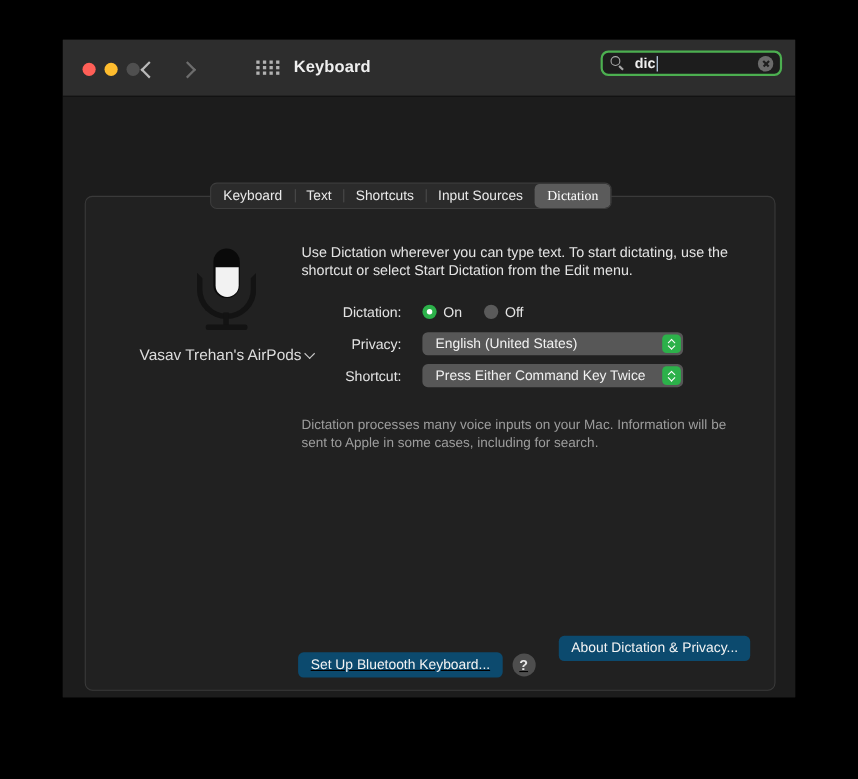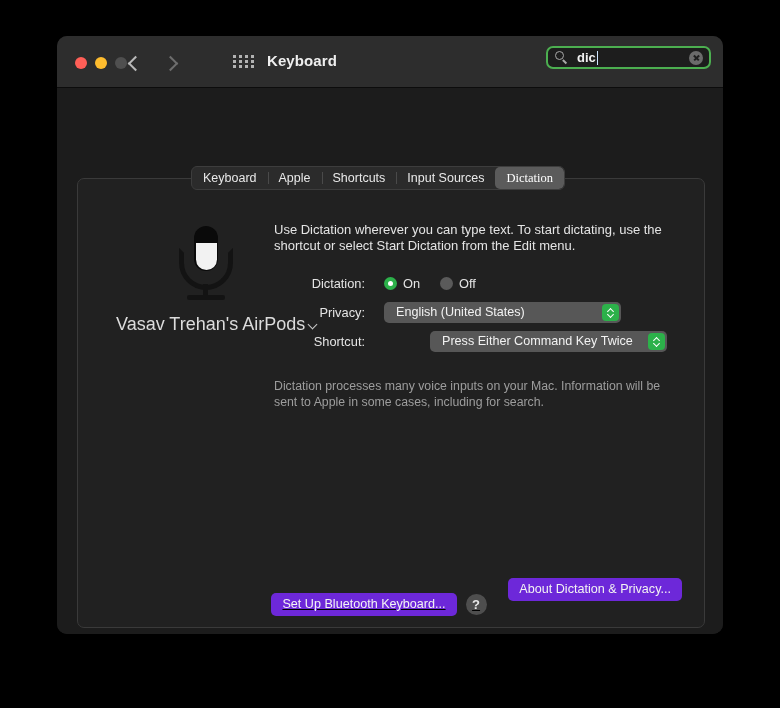--- a/index.html
+++ b/index.html
@@ -16,21 +16,21 @@
   }
 
   
   .window {
     position: absolute;
     left: 57px;
     top: 36px;
     width: 666px;
     height: 598px;
     background: #1c1c1c;
-    border-radius: 10px;
+    border-radius: 0;
     overflow: hidden;
     box-shadow: 0 12px 40px rgba(0,0,0,0.85);
   }
 
   
   .titlebar {
     position: relative;
     height: 52px;
     background: #2d2d2d;
     border-bottom: 1px solid #0c0c0c;
@@ -282,21 +282,21 @@
     position: absolute;
     left: 12px;
     top: 69px;
     width: 38px;
     height: 5px;
     border-radius: 2px;
     background: #131313;
   }
   .miclabel {
     margin-top: 10px;
-    font-size: 18px;
+    font-size: 14px;
     color: #dcdcdc;
     white-space: nowrap;
   }
   .miclabel .dchev {
     display: inline-block;
     width: 6px;
     height: 6px;
     border-right: 1.5px solid #c8c8c8;
     border-bottom: 1.5px solid #c8c8c8;
     transform: rotate(45deg);
@@ -409,21 +409,21 @@
     left: 196px;
     top: 199px;
     width: 410px;
     font-size: 12.3px;
     line-height: 16px;
     color: #9d9d9d;
   }
 
   
   .btn {
-    background: #6d28d9;
+    background: #0c4a6e;
     border-radius: 5px;
     color: #f3f3f3;
     font-size: 12.6px;
     padding: 4px 11px 5px;
     display: inline-block;
     white-space: nowrap;
     line-height: 14px;
   }
   .aboutbtn {
     position: absolute;
@@ -538,39 +538,39 @@
             <div class="val">English (United States)</div>
             <div class="stepper">
               <div class="up"></div>
                 <div class="dn"></div>
             </div>
           </div>
         </div>
 
         <div class="row">
           <div class="rowlabel">Shortcut:</div>
-          <div class="popup" style="width:237px;margin-left:46px;">
+          <div class="popup" style="width:237px;">
             <div class="val">Press Either Command Key Twice</div>
             <div class="stepper">
               <div class="up"></div>
                 <div class="dn"></div>
             </div>
           </div>
         </div>
 
       </div>
 
       <div class="note">Dictation processes many voice inputs on your Mac. Information will be sent to Apple in some cases, including for search.</div>
 
       <div class="btn aboutbtn">About Dictation &amp; Privacy...</div>
     </div>
 
     <div class="tabbar">
       <div class="tab">Keyboard</div>
-      <div class="tab">Apple</div>
+      <div class="tab">Text</div>
       <div class="tab">Shortcuts</div>
       <div class="tab">Input Sources</div>
       <div class="tab selected">Dictation</div>
     </div>
 
     <div class="bottombar">
       <div class="btn">Set Up Bluetooth Keyboard...</div>
       <div class="helpbtn">?</div>
     </div>
 

